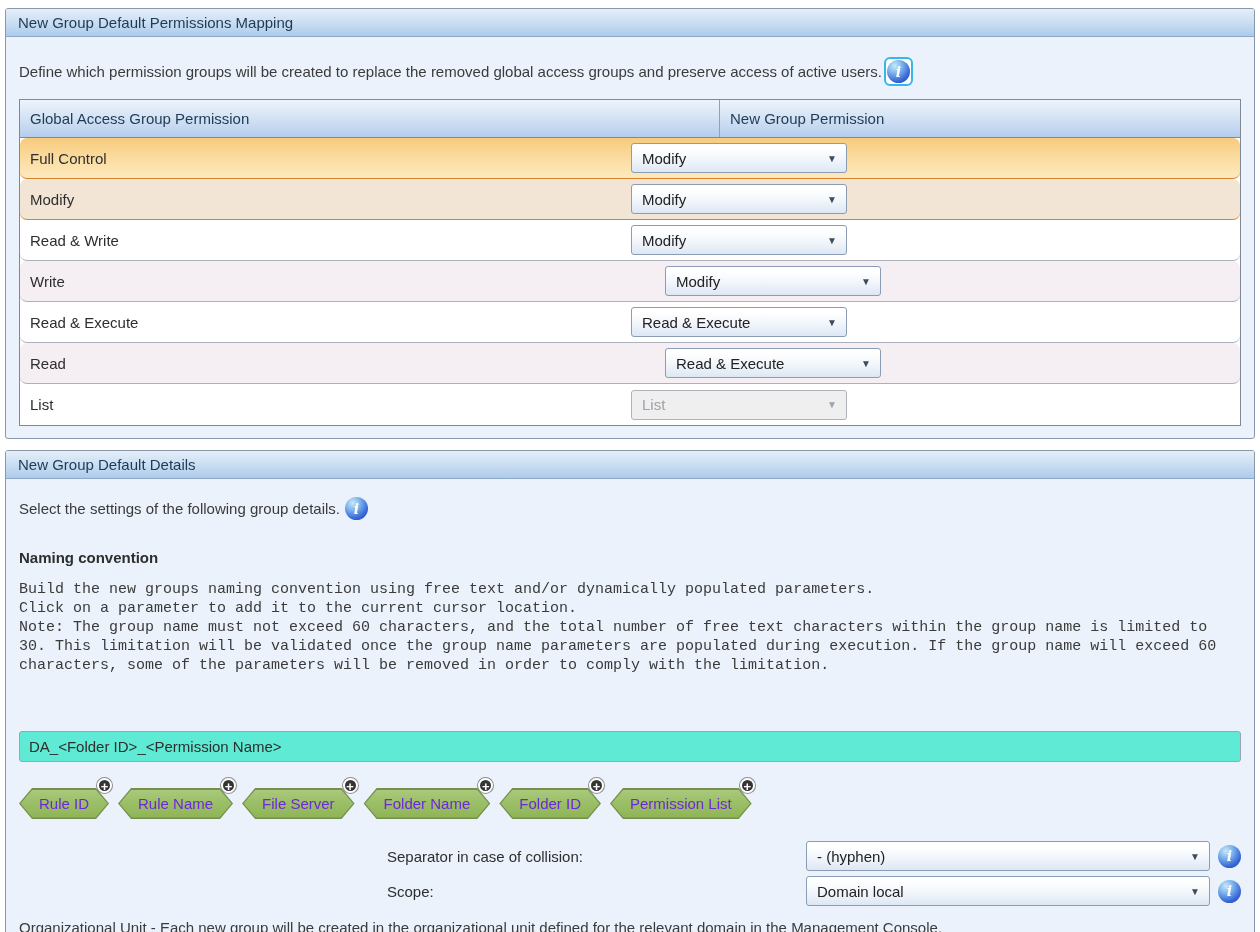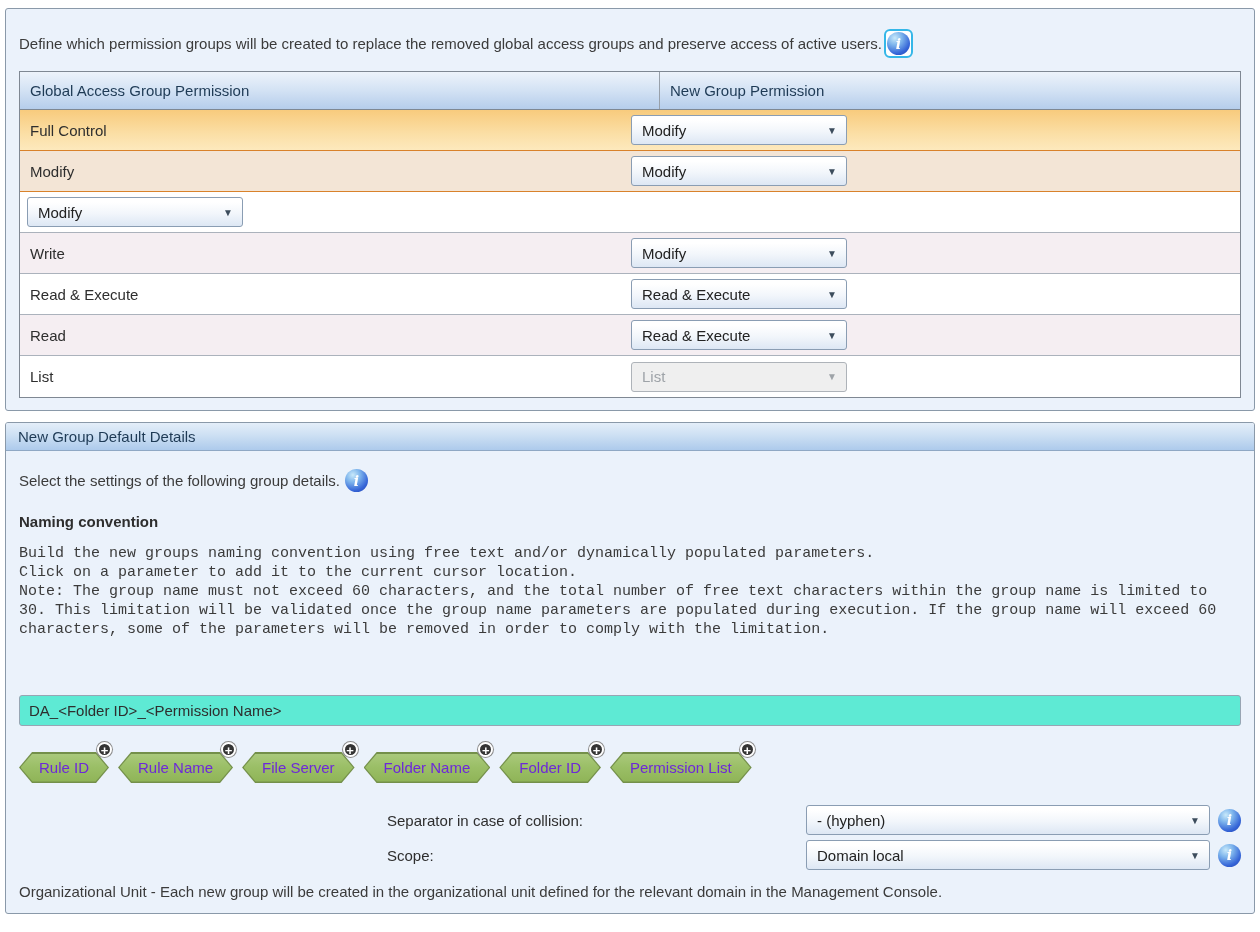--- a/index.html
+++ b/index.html
@@ -39,50 +39,50 @@
   }
 
   
   .ptable { border:1px solid #7f8893; background:#fff; margin-top:13px; }
   .thead {
     display:flex; height:38px;
     background:linear-gradient(180deg,#edf3fb 0%, #d3e2f4 50%, #b5cdeb 100%);
     border-bottom:1px solid #7f8893; color:#1e3a55;
   }
   .th { line-height:37px; padding-left:10px; }
-  .col1 { width:640px; }
+  .col1 { width:700px; }
   .th.col1 { border-right:1px solid #98a0aa; }
-  .trow { display:flex; height:41px; align-items:center; border-bottom:1px solid #abb2bc; background:#ffffff; }
+  .trow { display:flex; height:41px; align-items:center; border-bottom:1px solid #abb2bc; background:#ffffff;border-radius:7px; }
   .trow:last-child { border-bottom:none; }
   .trow.hl-strong {
     background:linear-gradient(180deg,#f8cb7d 0%, #fbdfa6 60%, #fde9bd 100%);
     border-bottom:1px solid #d9822b;
   }
   .trow.hl-soft { background:#f3e5d6; border-bottom:1px solid #d9822b; }
-  .trow.alt { background:#f5eef2; }
+  .trow.alt { background:#f5eef2;gap:34px; }
   .td1 { width:604px; padding-left:10px; color:#2e2e2e; }
   .td2 { flex:1; padding-left:7px; }
 
   
   .combo {
     display:flex; align-items:center; justify-content:space-between;
     width:216px; height:30px; padding:0 9px 0 10px;
     border:1px solid #8a9db3; border-radius:3px;
     background:linear-gradient(180deg,#ffffff 15%, #f2f6fb 55%, #dde7f4 100%);
     color:#222; cursor:pointer;
   }
   .combo .arr { color:#3c4c5c; font-size:10px; }
   .combo.disabled {
     background:#efefef; border-color:#aeb3b9; color:#9ea3a8; cursor:default;
   }
   .combo.disabled .arr { color:#9ea3a8; }
   .combo.wide { width:404px; }
 
   
-  .bold-heading { font-weight:bold; color:#2e2e2e; margin-top:21px; }
+  .bold-heading { font-weight:bold; color:#2e2e2e; margin-top:29px; }
   .help-para { margin-top:14px; line-height:19px;font-family:Liberation Mono, monospace; }
   .naming-input {
     display:block; width:100%; height:31px; margin-top:56px;
     border:1px solid #98a5b3; border-radius:3px;
     padding:0 9px; font-family:"Liberation Sans", sans-serif; font-size:15px; color:#2e2e2e;
     background:#5eead4; outline:none;
   }
 
   
   .tags-row { display:flex; gap:9px; margin-top:26px; }
@@ -112,20 +112,21 @@
   .form-row { display:flex; align-items:center; margin-top:5px;justify-content:flex-end; }
   .form-row.first { margin-top:22px; }
   .form-label { width:419px; color:#2e2e2e; }
   .form-row .info-icon { margin-left:8px; }
   .ou-note { margin-top:12px; line-height:19px; }
 </style>
 </head>
 <body>
 
 <div class="panel">
+  <div class="panel-header">New Group Default Permissions Mapping</div>
   <div class="panel-body" style="padding-top:20px;">
     <div class="desc-row">
       <span class="txt">Define which permission groups will be created to replace the removed global access groups and preserve access of active users.</span>
       <span class="focus-ring">
         <span class="info-icon">i</span>
       </span>
     </div>
 
     <div class="ptable">
       <div class="thead">
@@ -147,20 +148,21 @@
         <div class="td1">Modify</div>
         <div class="td2">
           <div class="combo">
             <span>Modify</span>
             <span class="arr">▼</span>
           </div>
         </div>
       </div>
 
       <div class="trow">
+        <div class="td1">Read &amp; Write</div>
         <div class="td2">
           <div class="combo">
             <span>Modify</span>
             <span class="arr">▼</span>
           </div>
         </div>
       </div>
 
       <div class="trow alt">
         <div class="td1">Write</div>

